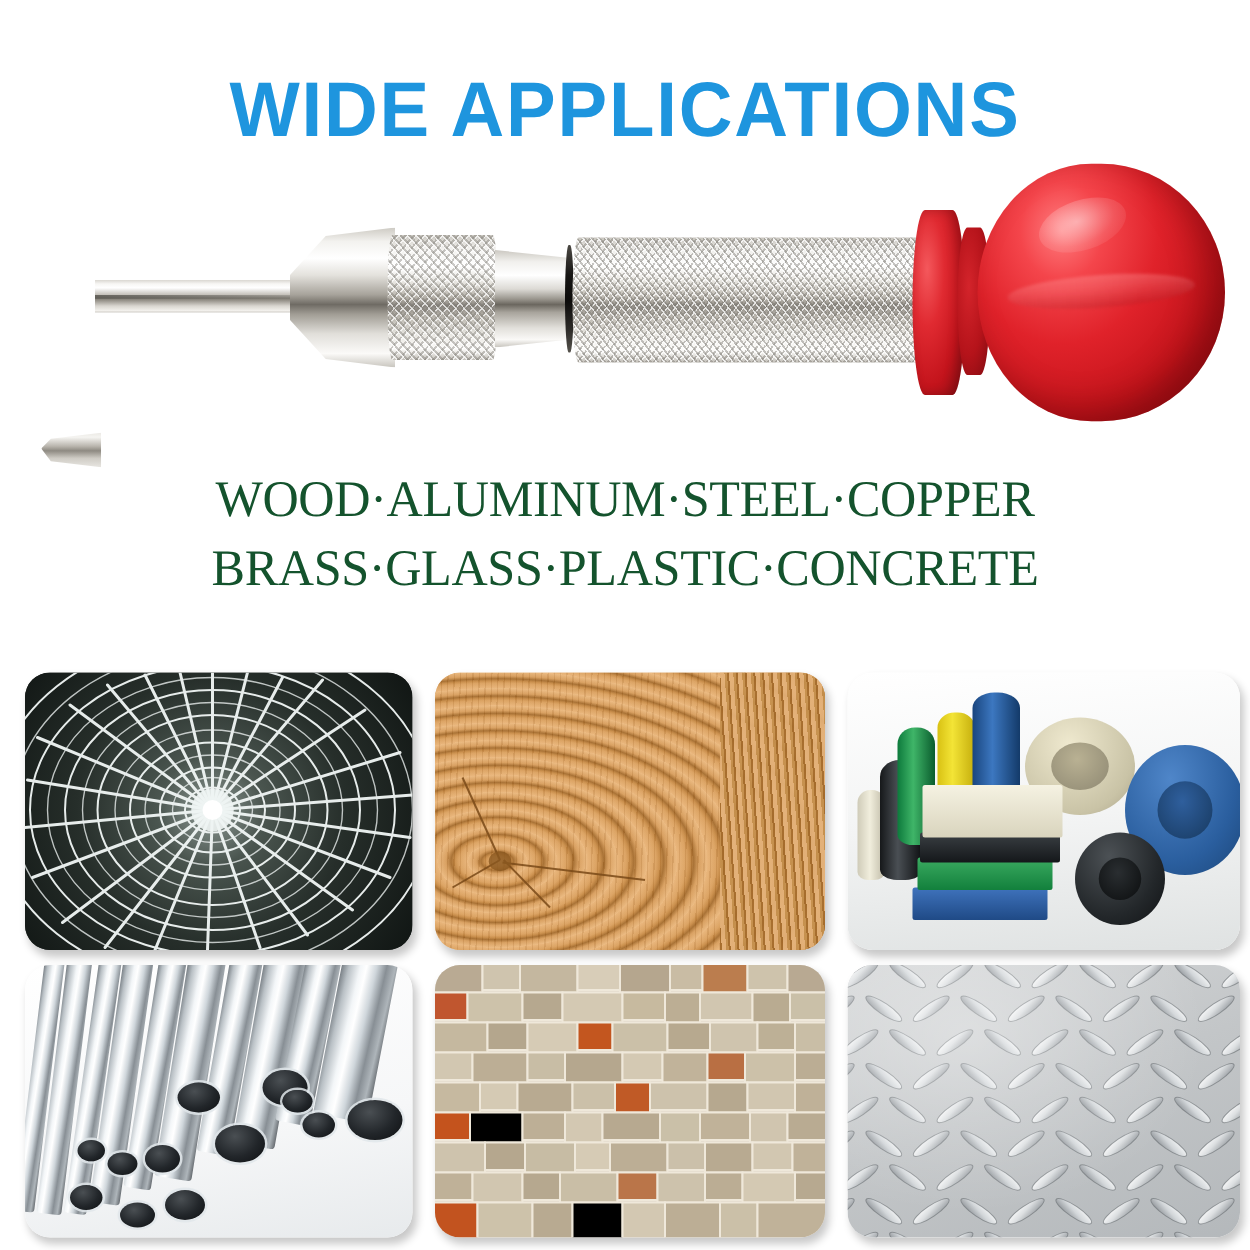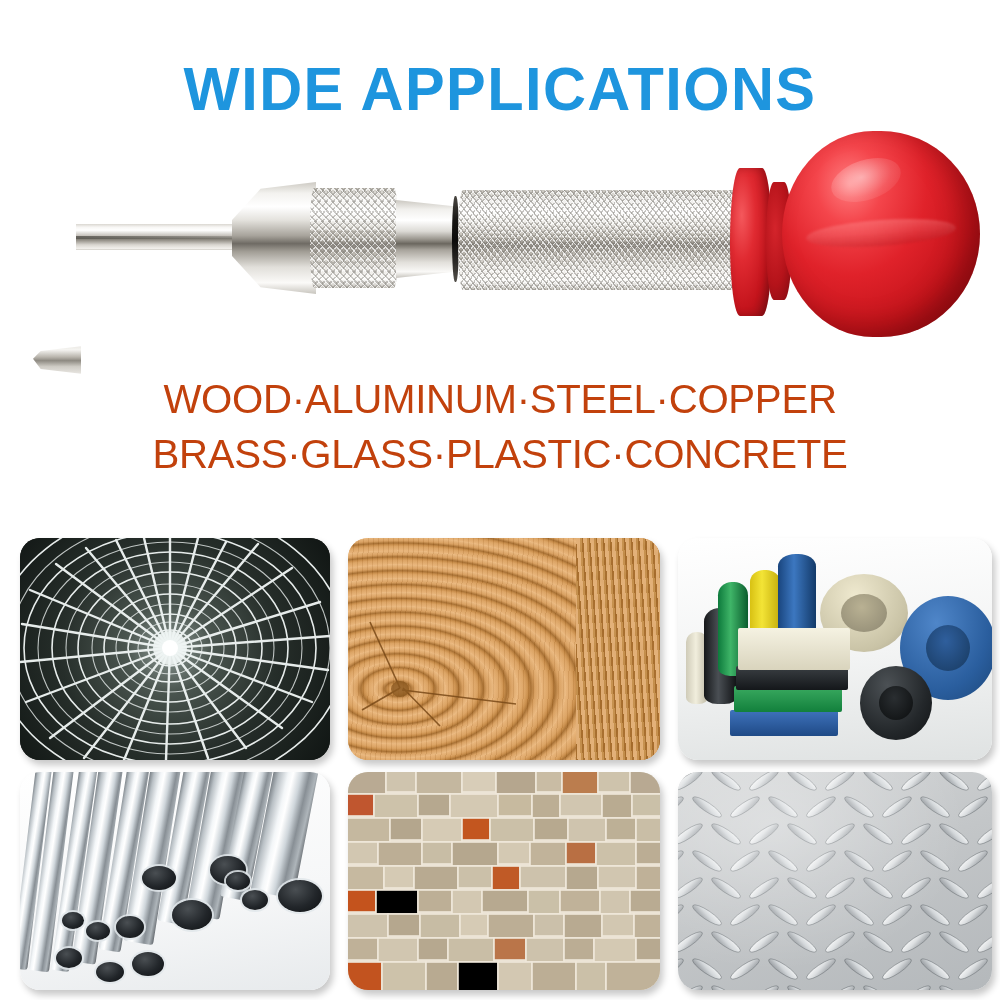--- a/index.html
+++ b/index.html
@@ -39,22 +39,22 @@
     white-space: nowrap;
   }
 
   
   #materials {
     position: absolute;
     left: 0;
     top: 372px;
     width: 1000px;
     text-align: center;
-    color: #c2410c;
-    font-family: Liberation Sans, sans-serif;
+    color: #14532d;
+    font-family: Liberation Serif, serif;
     font-weight: normal;
     font-size: 41px;
     line-height: 55px;
     letter-spacing: -0.3px;
     white-space: nowrap;
   }
   #materials .mat-line {
     display: block;
     transform: scaleX(0.98);
     transform-origin: 50% 50%;

